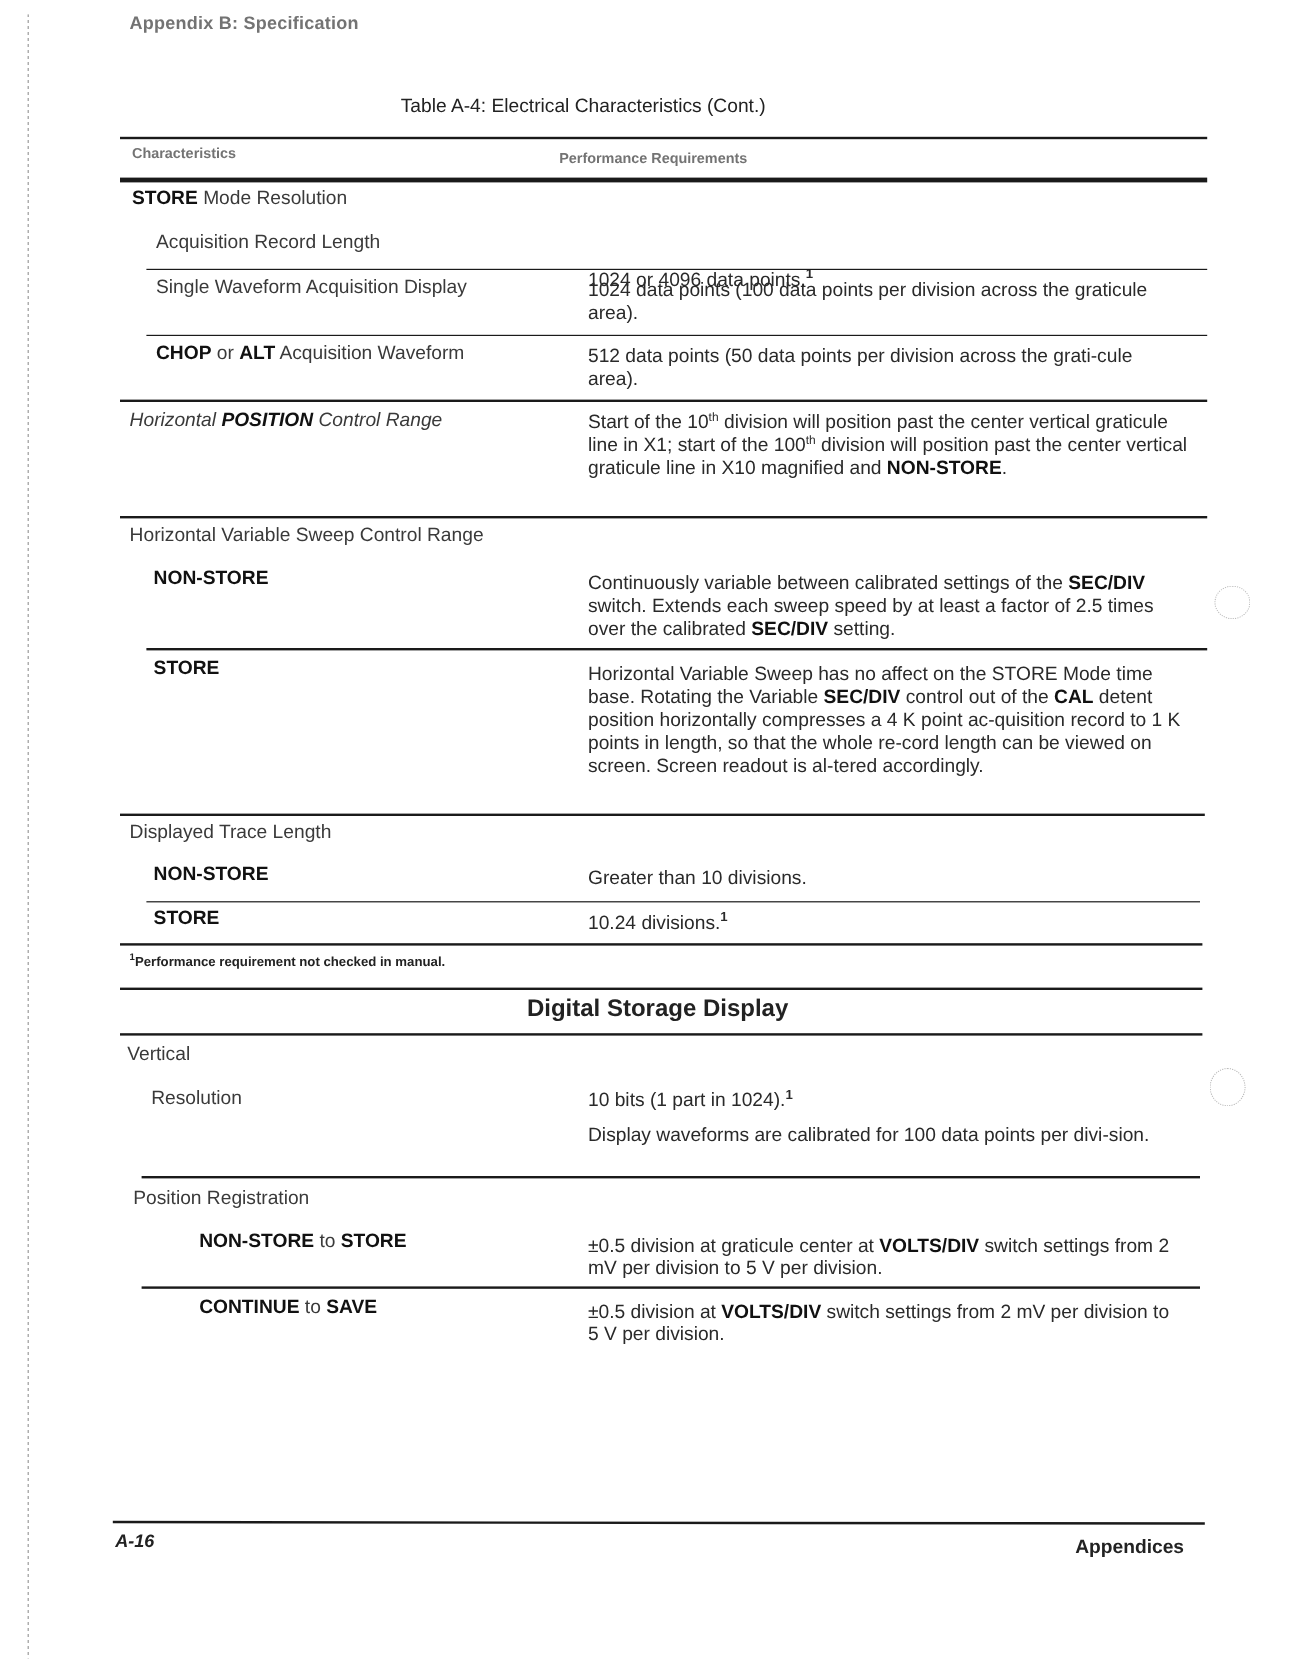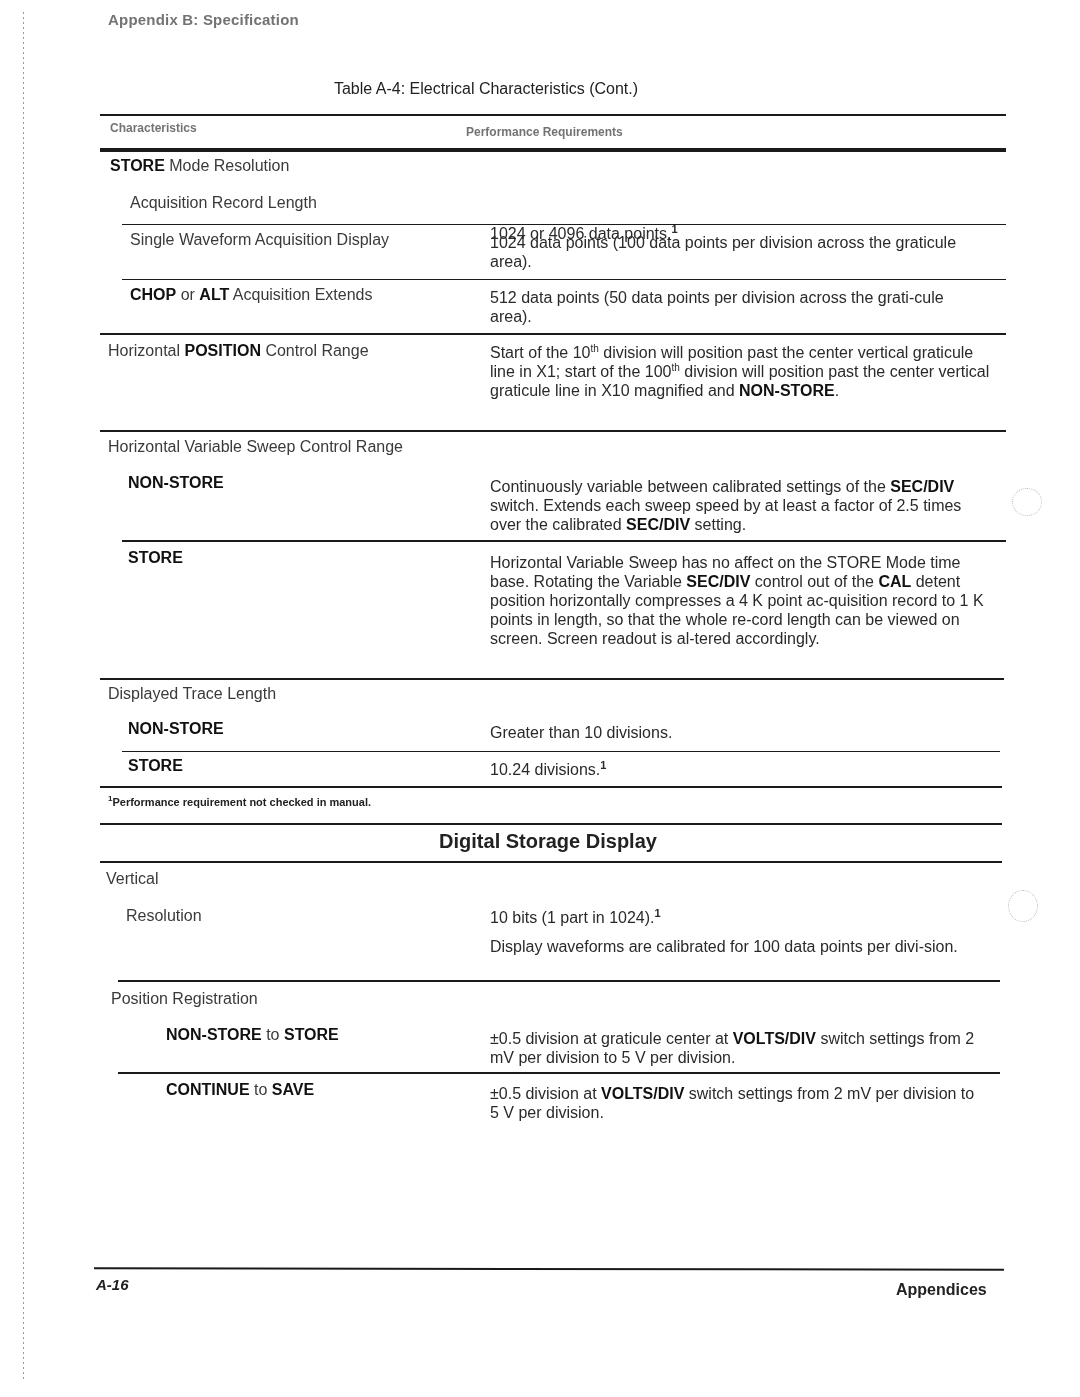--- a/index.html
+++ b/index.html
@@ -61,26 +61,26 @@
 <div class="req" style="top:196px;margin-top:28px;">
   <span>1024 or 4096 data points.</span><span class="sup1">1</span>
 </div>
 <div class="rule thin" style="left:122px; top:224px; width:884px;"></div>
 
 <div class="abs txt light" style="left:130px; top:230px;">Single Waveform Acquisition Display</div>
 <div class="req" style="top:233px; width:470px;">1024 data points (100 data points per division across the graticule area).</div>
 <div class="rule thin" style="left:122px; top:279px; width:884px;"></div>
 
 <div class="abs txt" style="left:130px; top:285px;">
-  <span class="b">CHOP</span><span class="light"> or </span><span class="b">ALT</span><span class="light"> Acquisition Extends</span>
+  <span class="b">CHOP</span><span class="light"> or </span><span class="b">ALT</span><span class="light"> Acquisition Waveform</span>
 </div>
 <div class="req" style="top:288px; width:495px;">512 data points (50 data points per division across the grati-cule area).</div>
 <div class="rule med" style="left:100px; top:333px; width:906px;"></div>
 
-<div class="abs txt" style="left:108px; top:341px;">
+<div class="abs txt" style="left:108px; top:341px;font-style:italic;">
   <span class="light">Horizontal </span><span class="b">POSITION</span><span class="light"> Control Range</span>
 </div>
 <div class="req" style="top:343px; width:500px;">
   <span>Start of the 10</span><sup>th</sup><span> division will position past the center vertical graticule line in X1; start of the 100</span><sup>th</sup><span> division will position past the center vertical graticule line in X10 magnified and </span><span class="b">NON-STORE</span><span>.</span>
 </div>
 <div class="rule med" style="left:100px; top:430px; width:906px;"></div>
 
 <div class="abs txt light" style="left:108px; top:437px;">Horizontal Variable Sweep Control Range</div>
 
 <div class="abs txt b" style="left:128px; top:473px;">NON-STORE</div>

